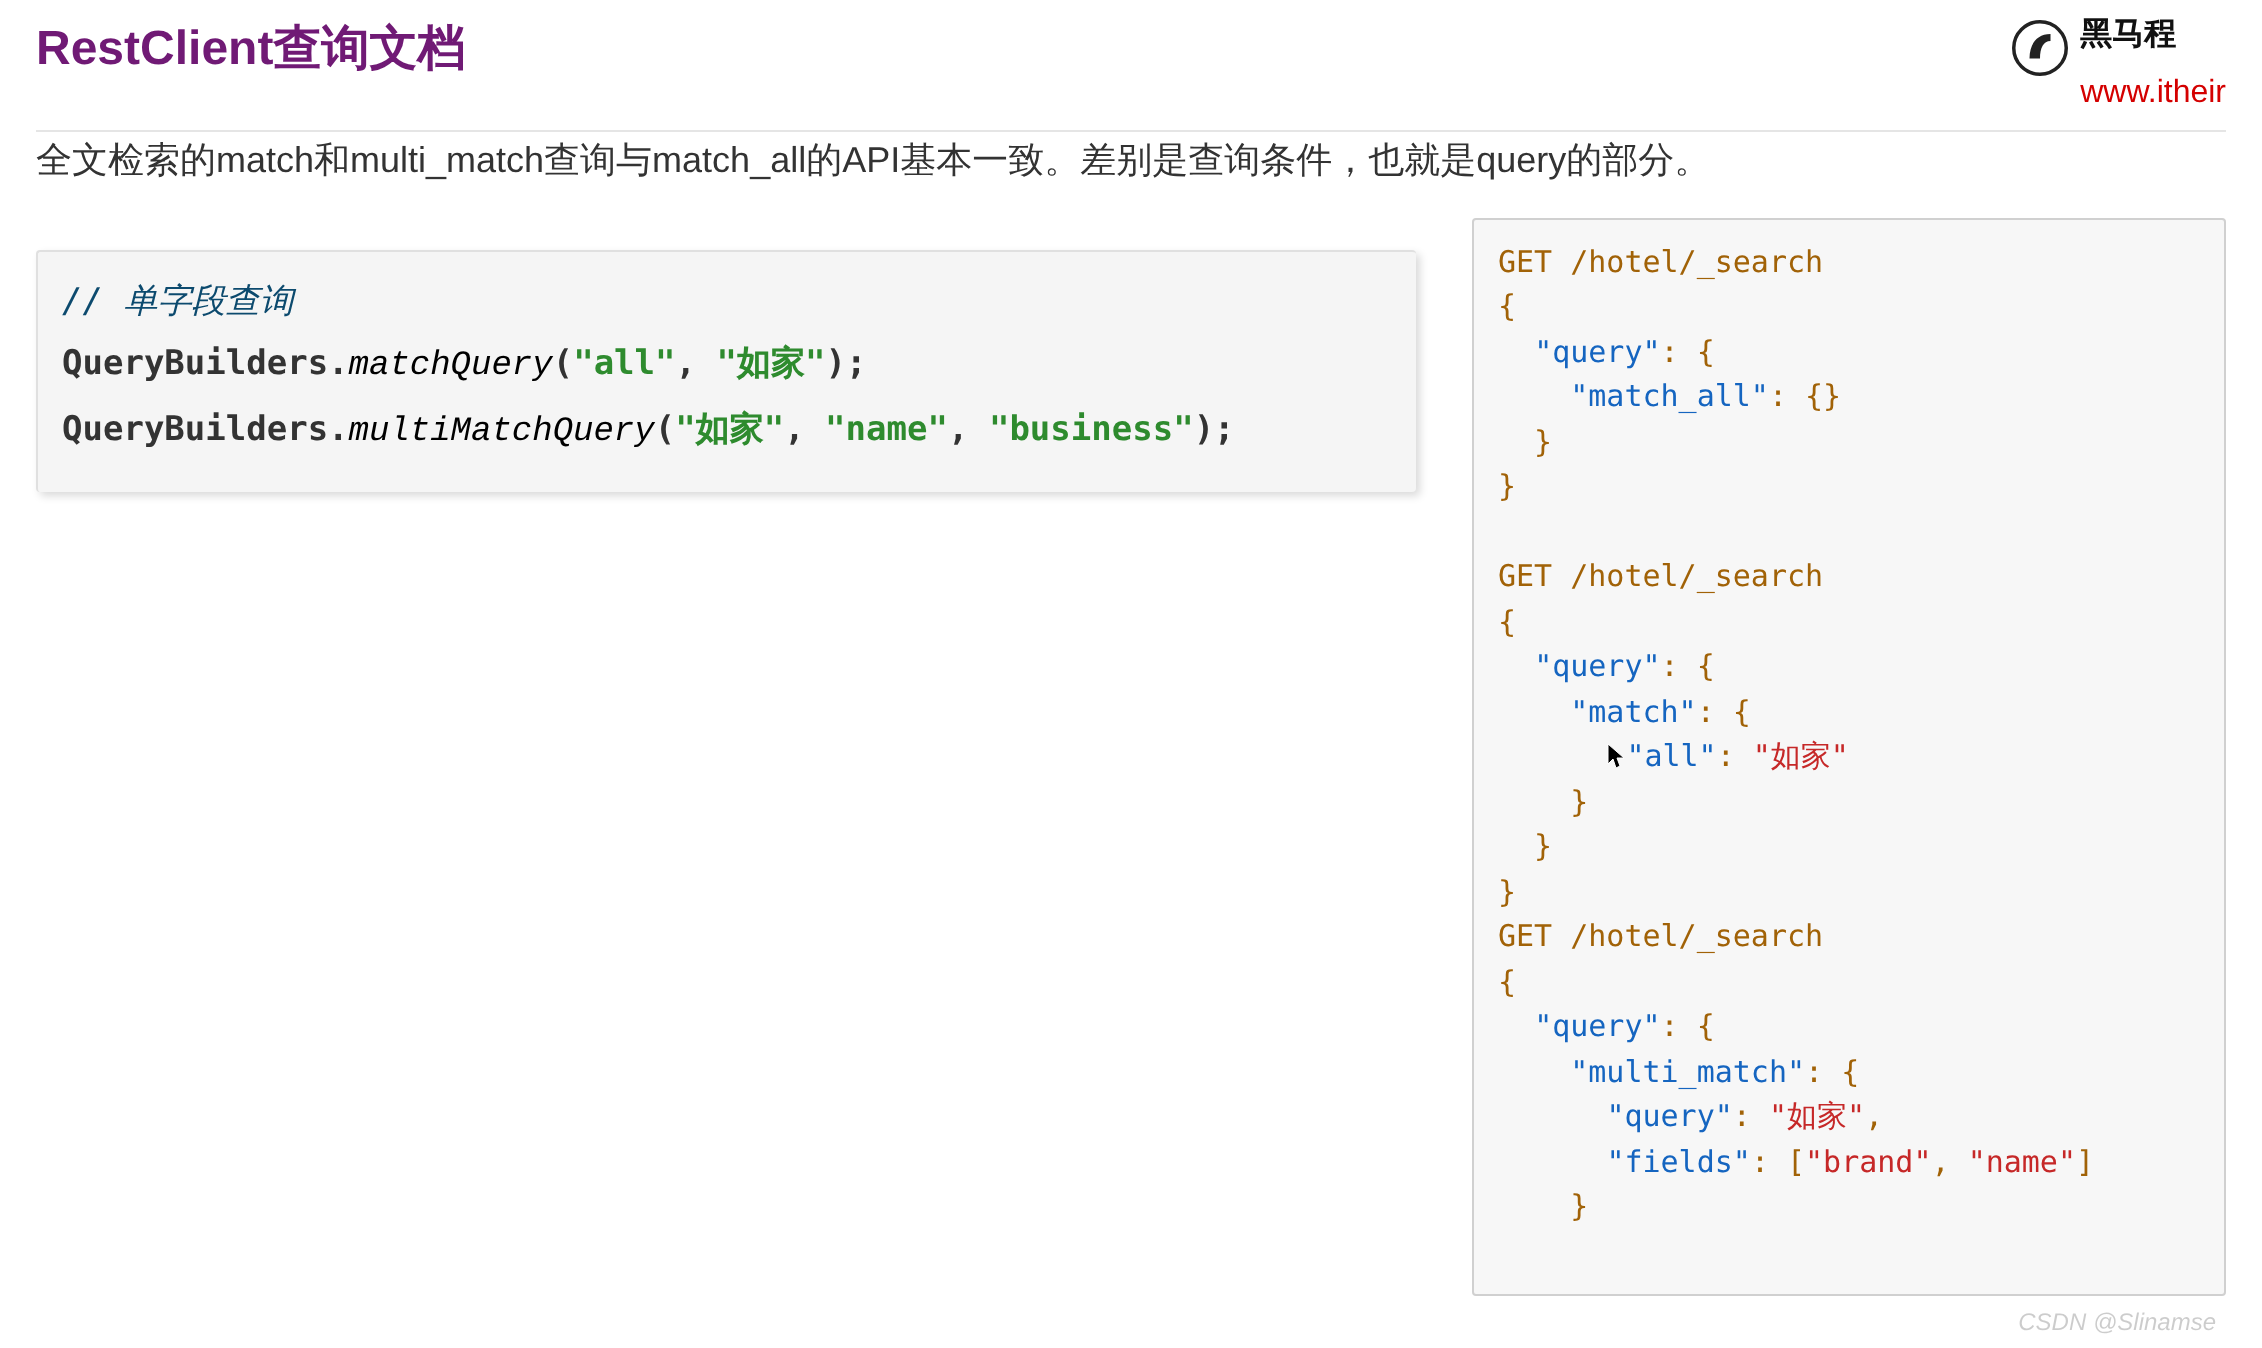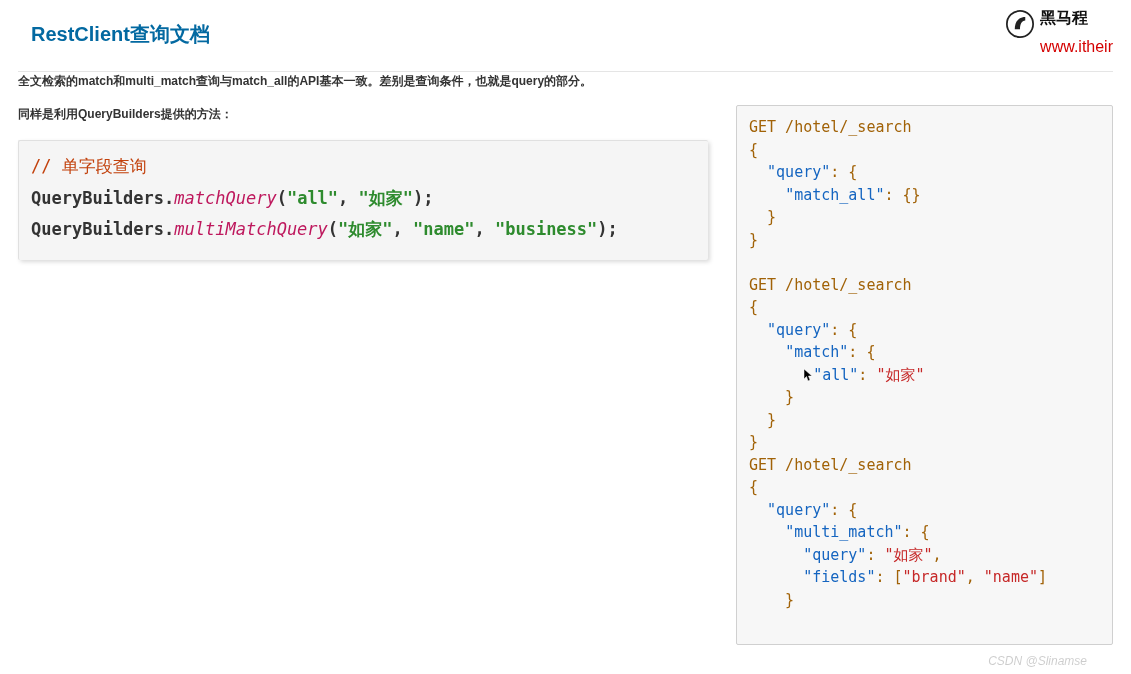--- a/index.html
+++ b/index.html
@@ -18,24 +18,24 @@
     padding: 0 18px;
   }
   .topbar {
     display: flex;
     justify-content: space-between;
     align-items: flex-start;
     border-bottom: 1px solid #e5e5e5;
     padding: 8px 0 10px 0;
   }
   .doc-title {
-    font-size: 20px;
+    font-size: 24px;
     font-weight: 700;
-    color: #0369a1;
-    margin: 13px;
+    color: #701a75;
+    margin: 0;
     letter-spacing: 0;
   }
   .brand {
     display: flex;
     align-items: flex-start;
     gap: 6px;
     margin-top: 2px;
   }
   .brand-text {
     font-size: 16px;
@@ -58,45 +58,45 @@
   }
   .body-row {
     display: flex;
     align-items: flex-start;
     gap: 18px;
   }
   .left-col {
     flex: 0 0 700px;
   }
   .para {
-    font-size: 12px;
+    font-size: 18px;
     color: #333;
     margin: 0 0 14px 0;
     line-height: 1.6;
-    font-weight: bold;
   }
   .code-block {
     background: #f5f5f5;
     border-radius: 2px;
     border-top: 1px solid #e0e0e0;
     border-left: 1px solid #e0e0e0;
     box-shadow: 2px 2px 4px rgba(0,0,0,0.15);
     padding: 10px 12px 14px 12px;
     font-family: "Consolas", "Menlo", monospace;
     font-size: 17px;
     line-height: 1.85;
     width: 690px;
     box-sizing: border-box;
     margin-top: 16px;
   }
   .code-block .comment {
-    color: #c2410c;
+    color: #0c4a6e;
+    font-style: italic;
   }
   .code-block .plain { color: #333; font-weight: bold; }
-  .code-block .method { color: #be185d; font-style: italic; }
+  .code-block .method { color: #000000; font-style: italic; font-family: Liberation Mono, monospace; }
   .code-block .str { color: #2e8b2e; font-weight: 700; }
 
   .json-block {
     flex: 1;
     background: #f7f7f7;
     border: 1px solid #d0d0d0;
     border-radius: 2px;
     padding: 10px 12px;
     font-family: "Consolas", "Menlo", monospace;
     font-size: 15px;
@@ -106,21 +106,21 @@
     min-width: 330px;
     box-sizing: border-box;
     position: relative;
   }
   .json-block .k { color: #1565c0; }
   .json-block .v { color: #c62828; }
   .json-block .p { color: #a16207; }
 
   .watermark {
     position: absolute;
-    right: 44px;
+    right: 23px;
     bottom: 6px;
     font-size: 12px;
     color: rgba(0,0,0,0.2);
     font-style: italic;
   }
   .cursor {
     display:inline-block;
     width:10px; height:14px;
     position:relative;
     top:2px;
@@ -146,21 +146,20 @@
       </span>
     </div>
   </div>
 
 
   <p class="para">全文检索的match和multi_match查询与match_all的API基本一致。差别是查询条件，也就是query的部分。</p>
 
   <div class="body-row">
 
     <div class="left-col">
-      <p class="para">同样是利用QueryBuilders提供的方法：</p>
 
       <div class="code-block">
         <div><span class="comment">// 单字段查询</span></div>
         <div>
           <span class="plain">QueryBuilders.</span><span class="method">matchQuery</span><span class="plain">(</span><span class="str">"all"</span><span class="plain">, </span><span class="str">"如家"</span><span class="plain">);</span>
         </div>
         <div>
           <span class="plain">QueryBuilders.</span><span class="method">multiMatchQuery</span><span class="plain">(</span><span class="str">"如家"</span><span class="plain">, </span><span class="str">"name"</span><span class="plain">, </span><span class="str">"business"</span><span class="plain">);</span>
         </div>
       </div>

